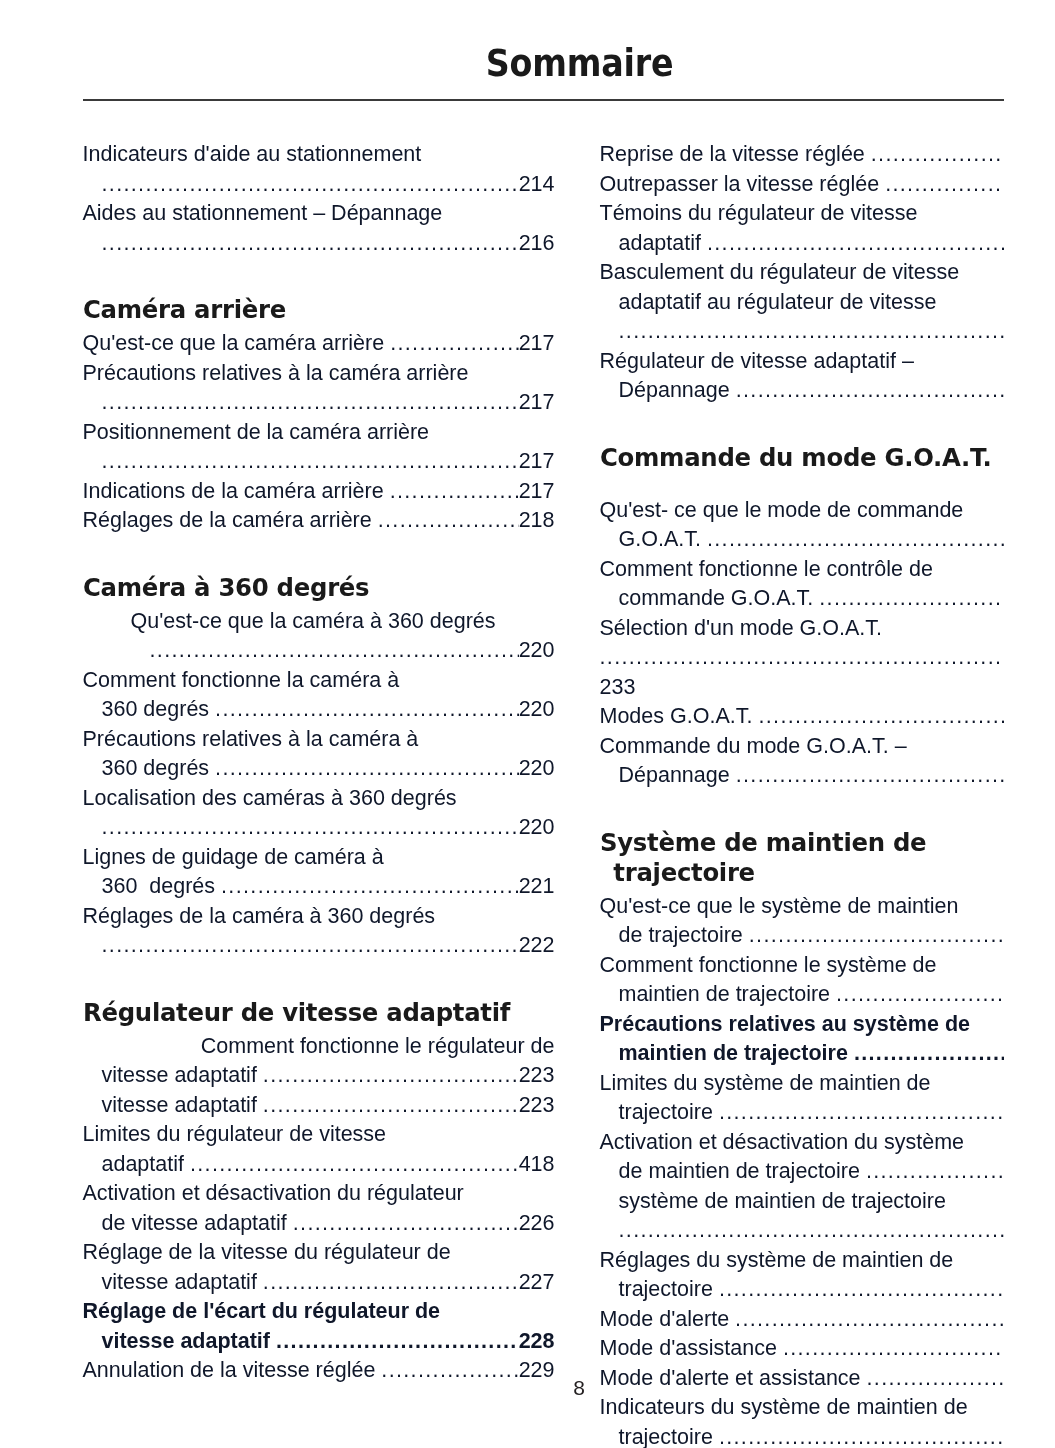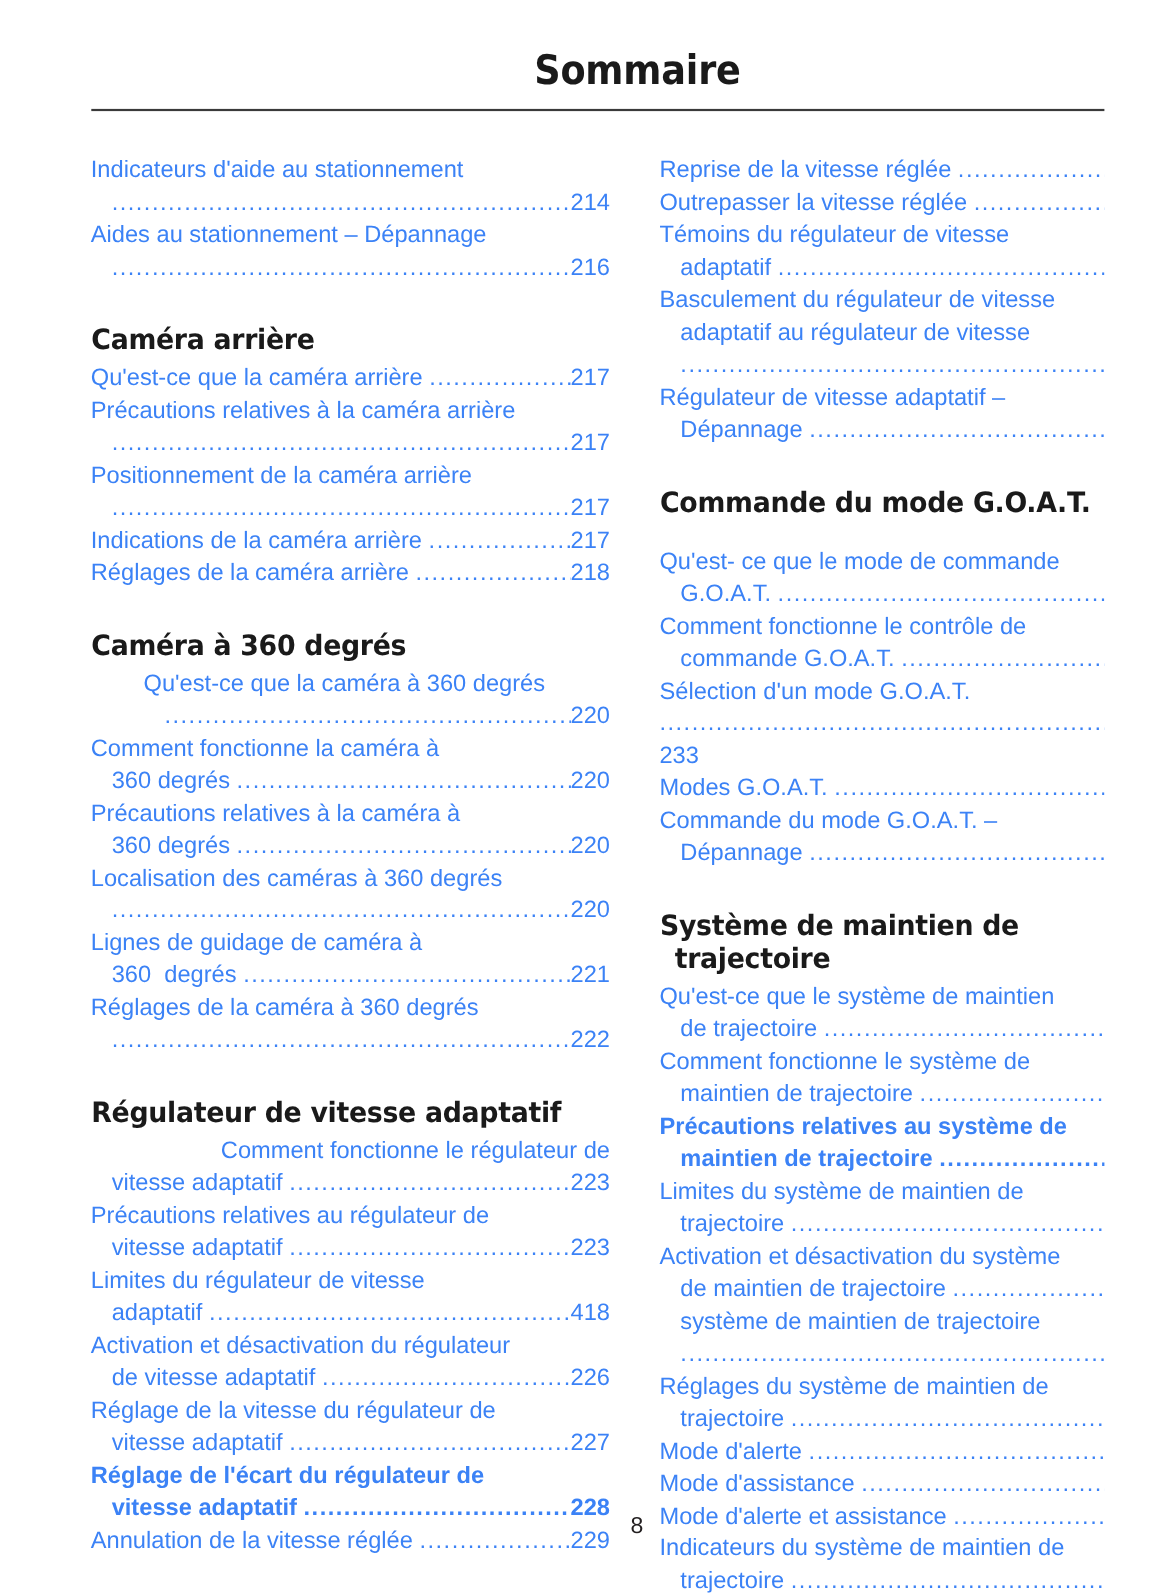--- a/index.html
+++ b/index.html
@@ -75,21 +75,21 @@
   }
   .section-head.extra-gap-below {
     margin-bottom: 24px;
   }
 
   
   .toc-entry {
     position: relative;
     font-size: 21.5px;
     line-height: 29.5px;
-    color: #3b82f6;
+    color: #0f172a;
     padding-left: 19px;
     text-indent: -19px;
     margin-bottom: 0;
     word-spacing: 0px;
   }
   
   .entry {
     margin-bottom: 0px;
   }
   .entry .line {
@@ -254,21 +254,20 @@
         <div class="section-head">Régulateur de vitesse adaptatif</div>
         <div class="entry toc-entry" style="padding-left: 0px; text-indent: 0px; text-align: right;">
           <span class="line">Comment fonctionne le régulateur de</span>
           <div class="tailrow cont">
             <span class="lead-text">vitesse adaptatif </span>
             <span class="dots">..........................................................................................</span>
             <span class="page-num">223</span>
           </div>
         </div>
         <div class="entry toc-entry" style="padding-left: 0px; text-indent: 0px;">
-          <span class="line">Précautions relatives au régulateur de</span>
           <div class="tailrow cont">
             <span class="lead-text">vitesse adaptatif </span>
             <span class="dots">..........................................................................................</span>
             <span class="page-num">223</span>
           </div>
         </div>
         <div class="entry toc-entry" style="padding-left: 0px; text-indent: 0px;">
           <span class="line">Limites du régulateur de vitesse</span>
           <div class="tailrow cont">
             <span class="lead-text">adaptatif </span>

